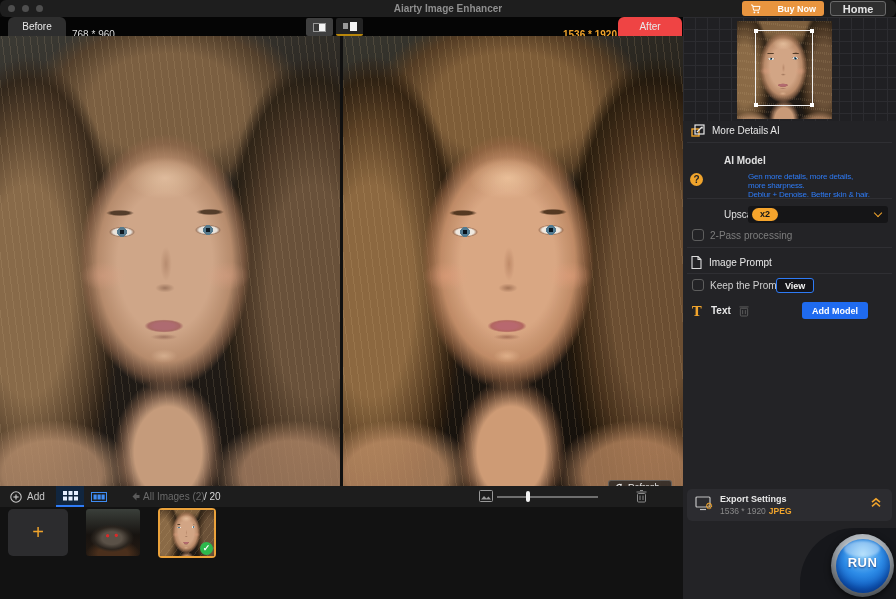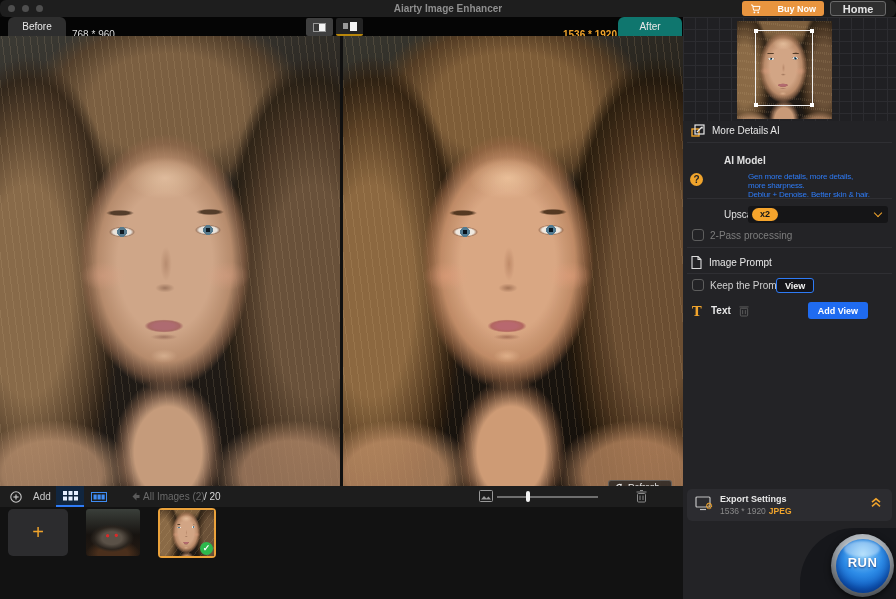--- a/index.html
+++ b/index.html
@@ -11,21 +11,21 @@
   .traffic { position:absolute; left:8px; top:5px; display:flex; gap:7px; }
   .dot { width:7px; height:7px; border-radius:50%; background:#4e4e4e; }
   .app-title { position:absolute; left:0; right:0; top:3px; text-align:center; font-size:10px; font-weight:bold; color:#8f8f8f; }
   .buy-now { position:absolute; right:72px; top:1px; height:15px; padding:0 8px; background:#e9953f; border:none; border-radius:3px; color:#fff; font-size:9px; font-weight:bold; display:flex; align-items:center; gap:16px; cursor:pointer; }
   .home-btn { position:absolute; right:10px; top:1px; height:15px; width:56px; background:#2f2f2f; border:1px solid #6a6a6a; border-radius:3px; color:#e5e5e5; font-size:11px; font-weight:bold; cursor:pointer; }
 
   
   .compare-bar { position:absolute; left:0; top:17px; width:683px; height:19px; background:#050505; }
   .tab { position:absolute; top:0; height:19px; background:#2e2e2e; border-radius:6px 6px 0 0; color:#e8e8e8; font-size:10px; text-align:center; line-height:19px; cursor:pointer; }
   .before-tab { left:8px; width:58px; }
-  .after-tab { left:618px; width:64px; background:#0f766e; }
+  .after-tab { left:618px; width:64px; background:#ef4444; }
   .size-label { position:absolute; top:8px; font-size:10px; line-height:19px; color:#dcdcdc; }
   .before-size { left:72px; }
   .after-size { left:563px; color:#f0a42c; font-weight:bold; }
   .view-toggle { position:absolute; top:1px; width:27px; height:18px; border:none; display:flex; align-items:center; justify-content:center; cursor:pointer; background:#3f3f3f; border-radius:2px; }
   .vt1 { left:306px; }
   .vt2 { left:336px; background:#232323; border-radius:2px; border-bottom:2px solid #b8860b; }
   .ticon1 { width:13px; height:9px; border:1px solid #999; background:linear-gradient(90deg,#3a3a3a 0 50%, #f5f5f5 50%); }
   .ticon2 { width:14px; height:9px; position:relative; background:
       linear-gradient(#f5f5f5,#f5f5f5) 7px 0/7px 9px no-repeat,
       linear-gradient(#9a9a9a,#9a9a9a) 0 1.5px/5px 6px no-repeat; }
@@ -60,21 +60,21 @@
   }
   .p-before { position:absolute; left:0; top:0; filter:saturate(.92) blur(.4px); }
   .p-after { position:absolute; left:343px; top:0; filter:contrast(1.06) saturate(1.05); }
 
   .viewer-overlay { position:absolute; left:608px; top:444px; display:flex; flex-direction:column; gap:3px; }
   .ov-btn { display:flex; align-items:center; gap:4px; background:rgba(32,32,32,.78); border:1px solid rgba(130,130,130,.55); border-radius:3px; color:#ececec; font-size:9px; padding:1px 6px; cursor:pointer; width:64px; }
   .chev { width:5px; height:5px; border-right:1.5px solid #aaa; border-bottom:1.5px solid #aaa; transform:rotate(45deg); margin-left:2px; margin-top:-2px; }
 
   
   .bottom-toolbar { position:absolute; left:0; top:486px; width:683px; height:21px; background:#1d1d1d; }
-  .add-btn { position:absolute; left:10px; top:0; height:21px; display:flex; align-items:center; gap:11px; background:none; border:none; color:#c8c8c8; font-size:10px; cursor:pointer; }
+  .add-btn { position:absolute; left:10px; top:0; height:21px; display:flex; align-items:center; gap:5px; background:none; border:none; color:#c8c8c8; font-size:10px; cursor:pointer; }
   .grid-btn { position:absolute; left:56px; top:0; width:28px; height:21px; background:#11263f; border:none; border-bottom:2px solid #2f7bf6; display:flex; align-items:center; justify-content:center; cursor:pointer; }
   .film-btn { position:absolute; left:86px; top:0; width:26px; height:21px; background:none; border:none; display:flex; align-items:center; justify-content:center; cursor:pointer; }
   .nav-back { position:absolute; left:131px; top:6px; }
   .all-images { position:absolute; left:143px; top:0; line-height:21px; font-size:10px; color:#6a6a6a; }
   .page-count { position:absolute; left:204px; top:0; line-height:21px; font-size:10px; color:#d8d8d8; }
   .img-size-icon { position:absolute; left:479px; top:4px; }
   .zoom-slider { position:absolute; left:497px; top:0; width:101px; height:21px; cursor:pointer; }
   .zoom-track { position:absolute; left:0; top:10px; width:101px; height:1.5px; background:#6e6e6e; }
   .zoom-handle { position:absolute; left:29px; top:5px; width:4px; height:11px; background:#f2f2f2; border-radius:2px; }
   .trash-btn { position:absolute; left:636px; top:4px; background:none; border:none; cursor:pointer; }
@@ -330,21 +330,21 @@
       <span class="text-label">Text</span>
       <button class="text-trash">
         <svg width="10" height="12" viewBox="0 0 11 13">
           <rect x="1.5" y="3.5" width="8" height="8.5" rx="1" fill="none" stroke="#5f5f5f" stroke-width="1"></rect>
           <line x1="0.5" y1="2" x2="10.5" y2="2" stroke="#5f5f5f" stroke-width="1"></line>
           <line x1="4" y1="5.5" x2="4" y2="10" stroke="#5f5f5f" stroke-width="1"></line>
           <line x1="7" y1="5.5" x2="7" y2="10" stroke="#5f5f5f" stroke-width="1"></line>
         </svg>
       </button>
       <button class="add-text-btn">
-        <span>Add View</span>
+        <span>Add Model</span>
       </button>
     </div>
 
     <div class="export-card">
       <svg class="export-icon" width="18" height="16" viewBox="0 0 18 16">
         <rect x="1" y="1" width="14" height="10" rx="1" fill="none" stroke="#c2c2c2" stroke-width="1.2"></rect>
         <line x1="5" y1="13.5" x2="11" y2="13.5" stroke="#c2c2c2" stroke-width="1.2"></line>
       </svg>
       <span style="position:absolute; left:18px; top:12px; color:#f0a42c; font-size:9px;">⚙</span>
       <div class="export-title">Export Settings</div>

